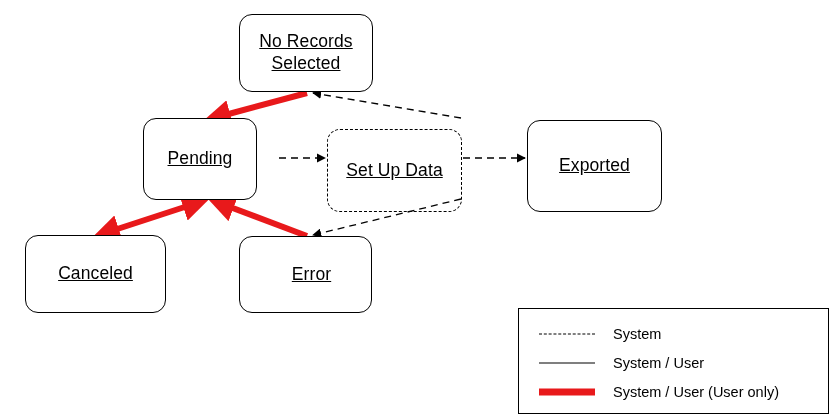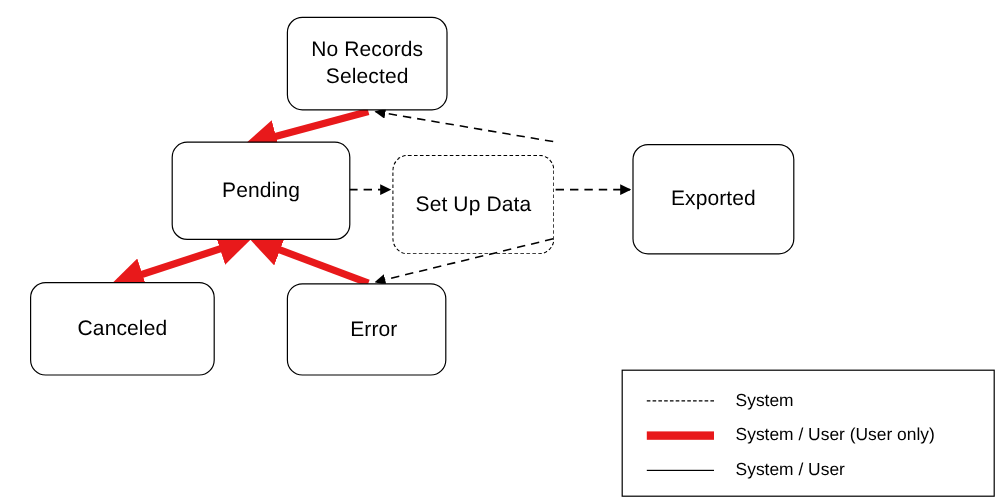--- a/index.html
+++ b/index.html
@@ -35,27 +35,27 @@
     line-height: 1.25;
     letter-spacing: 0.1px;
     color: #000000;
     z-index: 3;
   }
   .node.dashed {
     border-style: dashed;
     border-width: 1.5px;
     background: transparent;
   }
-  .node-label { display: block; padding: 0 6px; }
+  .node-label { display: block; padding: 0 6px; text-decoration: underline; }
 
   #node-no-records-selected { left: 239px; top: 14px;  width: 134px; height: 78px; }
-  #node-pending            { left: 143px; top: 118px; width: 149px; height: 82px; }
+  #node-pending            { left: 143px; top: 118px; width: 114px; height: 82px; }
   #node-set-up-data        { left: 327px; top: 129px; width: 135px; height: 83px; }
   #node-exported           { left: 527px; top: 120px; width: 135px; height: 92px; }
-  #node-canceled           { left: 25px;  top: 235px; width: 154px; height: 78px; text-align: center; }
+  #node-canceled           { left: 25px;  top: 235px; width: 141px; height: 78px; text-align: center; }
   #node-error              { left: 239px; top: 236px; width: 133px; height: 77px; padding-left: 12px; }
 
   #legend {
     position: absolute;
     left: 518px;
     top: 308px;
     width: 311px;
     height: 106px;
     box-sizing: border-box;
     border: 1.6px solid #000000;
@@ -153,20 +153,20 @@
 <div class="node" id="node-error">
   <span class="node-label">Error</span>
 </div>
 
 <div id="legend">
   <div class="legend-row">
     <span class="legend-sample sample-dashed"></span>
     <span class="legend-label">System</span>
   </div>
   <div class="legend-row">
+    <span class="legend-sample sample-solid"></span>
+    <span class="legend-label">System / User</span>
+  </div>
+  <div class="legend-row">
     <span class="legend-sample sample-red"></span>
     <span class="legend-label">System / User (User only)</span>
-  </div>
-  <div class="legend-row">
-    <span class="legend-sample sample-solid"></span>
-    <span class="legend-label">System / User</span>
   </div>
 </div>
 
 </body></html>

